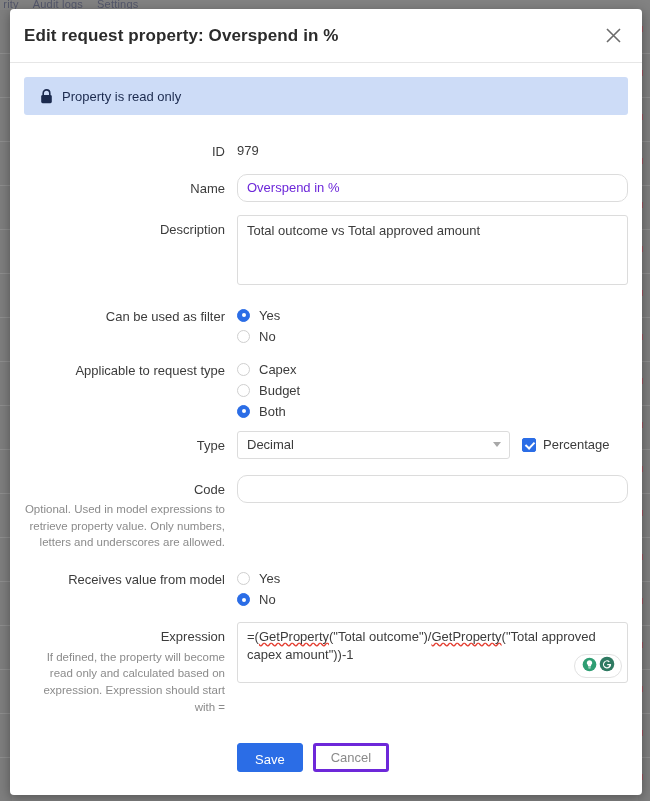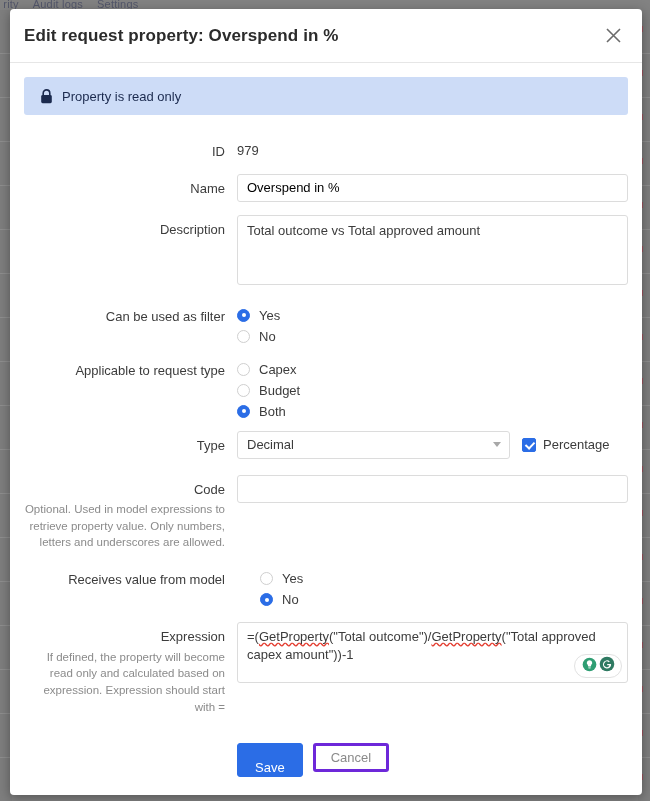--- a/index.html
+++ b/index.html
@@ -154,24 +154,24 @@
   }
   .field-col {
     flex: 1;
     min-width: 0;
   }
 
   .text-input {
     width: 100%;
     height: 28px;
     border: 1px solid #dcdcdc;
-    border-radius: 3px;
+    border-radius: 10px;
     padding: 0 9px;
     font-size: 13px;
-    color: #000000;
+    color: #6d28d9;
     font-family: "Liberation Sans", sans-serif;
     background: #fff;
     outline: none;
   }
   .textarea {
     width: 100%;
     height: 70px;
     border: 1px solid #dcdcdc;
     border-radius: 3px;
     padding: 6px 9px;
@@ -324,21 +324,21 @@
     padding: 12px 0 0 213px;
     margin-top: 6px;
   }
   .btn-save {
     background: #2b6de6;
     color: #fff;
     border: 1px solid #2b6de6;
     border-radius: 3px;
     font-size: 13px;
     height: 29px;
-    padding: 16px 17px;
+    padding: 8px 17px;
     cursor: pointer;
     font-family: "Liberation Sans", sans-serif;
   }
   .btn-cancel {
     background: #fff;
     color: #8a8a8a;
     border: 3px solid #6d28d9;
     border-radius: 3px;
     font-size: 13px;
     height: 29px;
@@ -504,21 +504,21 @@
     <div class="row" style="margin-bottom:14px;">
       <div class="label-col">
         <div class="label">Code</div>
         <div class="hint">Optional. Used in model expressions to retrieve property value. Only numbers, letters and underscores are allowed.</div>
       </div>
       <div class="field-col">
         <input class="text-input" type="text" value="" style="">
       </div>
     </div>
 
-    <div class="row" style="margin-bottom:12px;gap:23px;">
+    <div class="row" style="margin-bottom:12px;">
       <div class="label-col">
         <div class="label">Receives value from model</div>
       </div>
       <div class="field-col radio-group">
         <div class="radio-line">
           <span class="radio"></span>
           <span class="radio-label">Yes</span>
         </div>
         <div class="radio-line">
           <span class="radio checked"></span>

